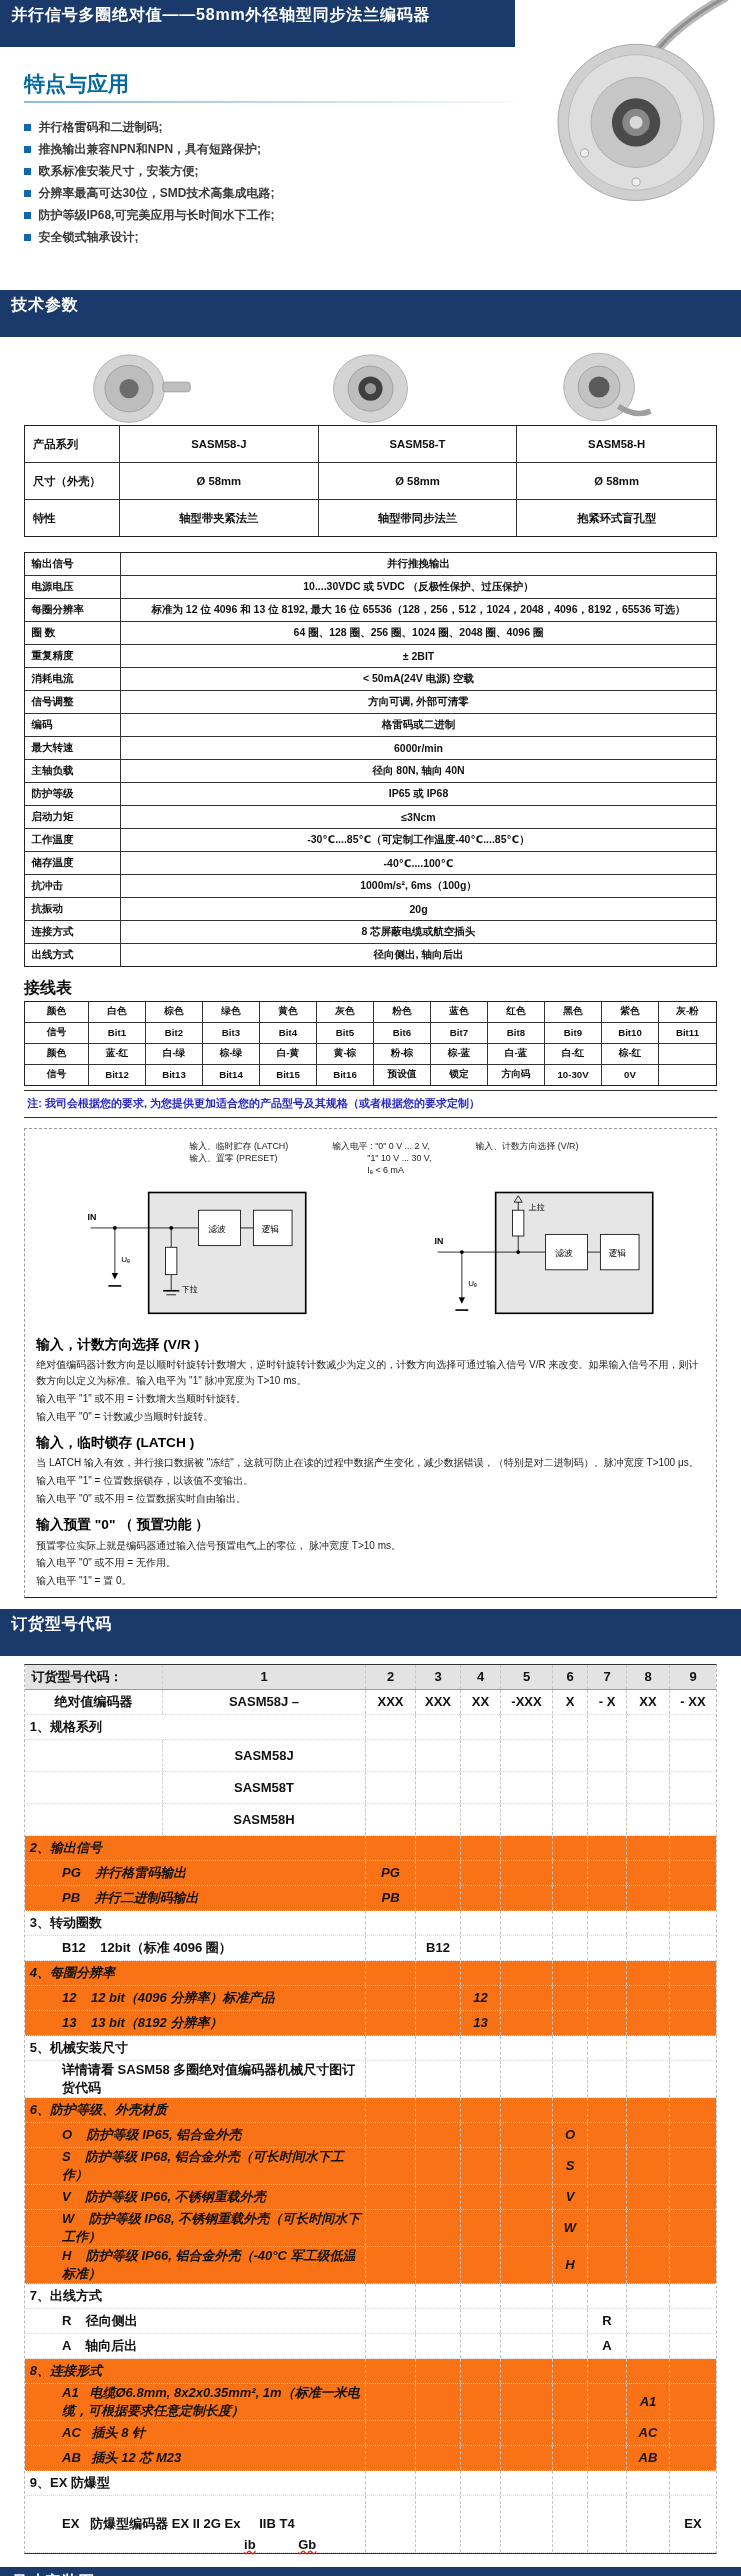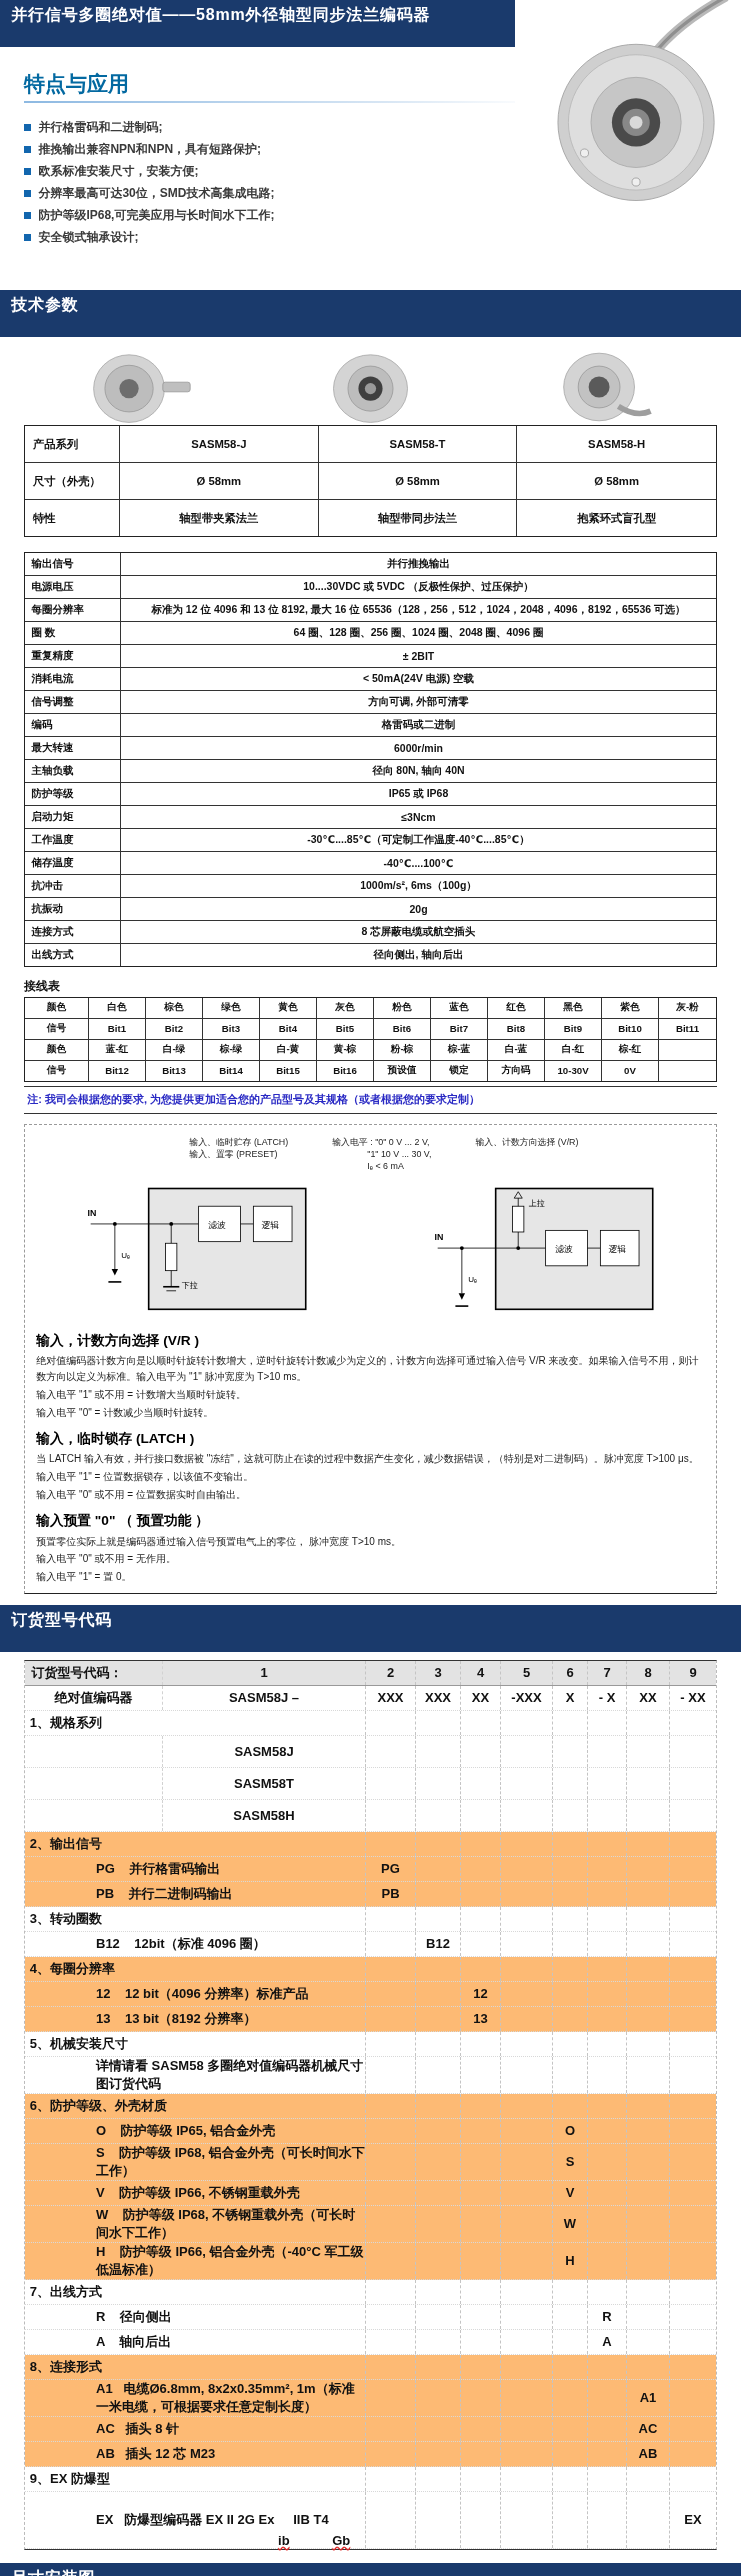--- a/index.html
+++ b/index.html
@@ -24,21 +24,21 @@
   .prow:last-child > div{border-bottom:none;}
   .plabel{padding-left:8px;}
   .pval{justify-content:center;}
   
   .stable{margin:14.5px 24px 0;border:1.6px solid #222;}
   .srow{display:grid;grid-template-columns:95px 1fr;border-bottom:0.8px solid #333;}
   .srow:last-child{border-bottom:none;}
   .slabel{font-weight:700;font-size:10.5px;padding:4px 6.4px;display:flex;align-items:center;}
   .sval{font-weight:700;font-size:10.5px;display:flex;align-items:center;justify-content:center;text-align:center;padding:4px 8px;border-left:0.8px solid #333;}
   
-  .whead{margin:11.3px 24px 1.6px;font-size:12px;font-weight:700;}
+  .whead{margin:11.3px 24px 1.6px;font-size:16px;font-weight:700;}
   .wtable{margin:0 24px;border:1.6px solid #222;}
   .wrow{display:grid;grid-template-columns:64px repeat(11,1fr);border-bottom:0.8px solid #333;}
   .wrow:last-child{border-bottom:none;}
   .wrow > div{border-right:0.8px solid #333;min-height:20px;display:flex;align-items:center;justify-content:center;font-size:9.7px;font-weight:700;}
   .wrow > div:last-child{border-right:none;}
   .onote{margin:4px 24px 0;border-top:1.6px solid #333;border-bottom:1.6px solid #333;color:#2a2ac4;font-weight:700;font-size:11px;padding:5.6px 3.2px;}
   
   .iobox{margin:9.7px 24px 0;border:0.8px dashed #9a9a9a;border-bottom:1.6px solid #222;padding:8px 11.3px 6.4px;}
   .io-labels{display:flex;gap:44px;margin:3.2px 0 1.6px 153px;font-size:8.9px;color:#222;line-height:12px;}
   .io-lvl2{padding-left:35px;}
@@ -47,23 +47,23 @@
   .io-sec p{font-size:10px;margin:1.6px 0;line-height:16px;color:#1b1b1b;}
   
   .otable{margin:8px 24px 0;border-top:1.6px solid #333;border-bottom:1.6px solid #333;border-left:0.8px dashed #bbb;border-right:0.8px dashed #bbb;font-size:13px;}
   .orow{display:grid;grid-template-columns:137px 1fr 50px 45px 40px 52px 35px 39px 43px 47px;min-height:24px;border-bottom:0.8px dotted #d8d8d8;align-items:stretch;}
   .ohead{background:#e3e3e3;font-weight:700;border-bottom:0.8px solid #999;}
   .ocell{display:flex;align-items:center;justify-content:center;border-left:0.8px dashed #c4c4c4;font-weight:700;}
   .olabel{display:flex;align-items:center;padding-left:6.4px;font-weight:700;}
   .olabelc{display:flex;align-items:center;justify-content:center;font-weight:700;}
   .obase{display:flex;align-items:center;justify-content:center;font-weight:700;border-left:0.8px dashed #d2d2d2;}
   .otitle{grid-column:1/3;display:flex;align-items:center;padding-left:4.8px;font-weight:700;}
-  .odesc{grid-column:1/3;display:flex;align-items:center;padding-left:71px;font-weight:700;white-space:pre-wrap;}
+  .odesc{grid-column:1/3;display:flex;align-items:center;padding-left:37px;font-weight:700;white-space:pre-wrap;}
   .ocopt{grid-column:2;display:flex;align-items:center;justify-content:center;font-weight:700;border-left:0.8px dashed #d2d2d2;}
-  .even{background:#fdba74;}
+  .even{background:#f97316;font-style:italic;}
   .wavy{text-decoration:underline;text-decoration-style:wavy;text-decoration-color:#d22;margin-top:41px;}
   
   .dims{padding:3.2px 24px 11.3px;}
   .dims-sub{font-size:11px;font-weight:700;margin:8px 0 3.2px;color:#222;}
   svg text{font-family:"Liberation Sans","DejaVu Sans",sans-serif;}
 </style>
 </head>
 <body>
 
 <div class="page">

